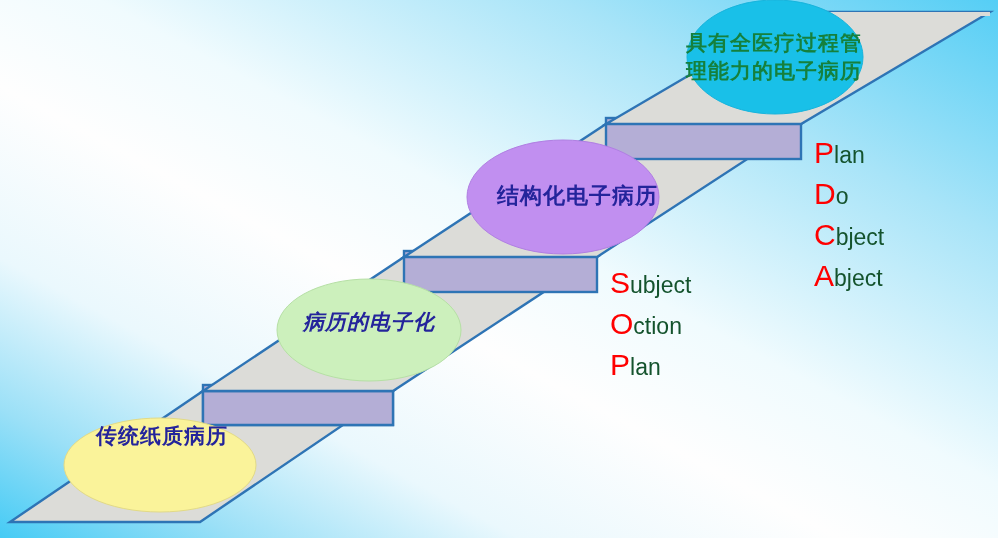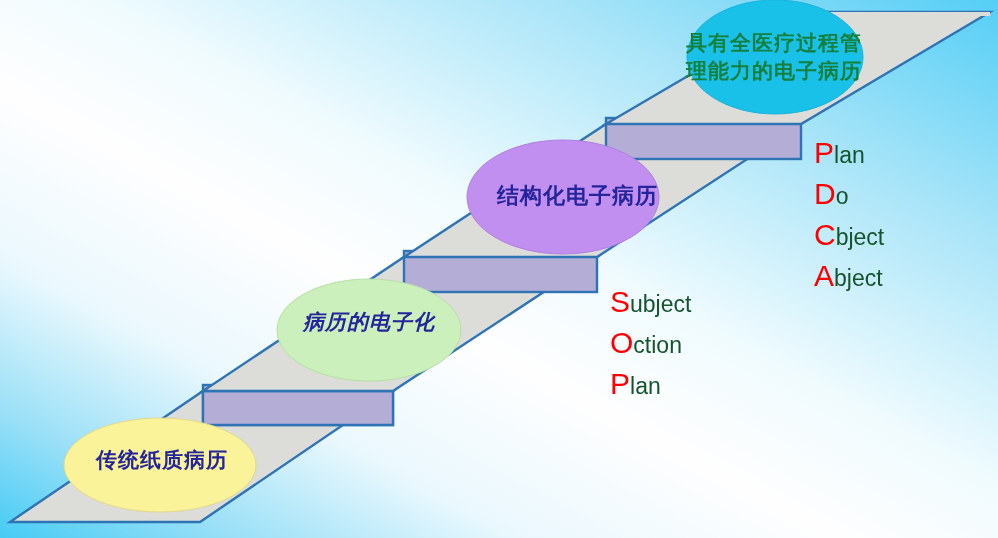--- a/index.html
+++ b/index.html
@@ -40,21 +40,21 @@
   .ellipse-caption {
     position: absolute;
     text-align: center;
     color: #24249B;
     font-weight: bold;
     letter-spacing: 1px;
     white-space: pre-line;
     line-height: 1.18;
     font-family: "DejaVu Sans", "Liberation Sans", sans-serif;
   }
-  .cap-paper   { left: 62px;  top: 448px; width: 200px; font-size: 21px; }
+  .cap-paper   { left: 62px;  top: 424px; width: 200px; font-size: 21px; }
   .cap-digital { left: 274px; top: 310px; width: 190px; font-size: 21px; font-style: italic; }
   .cap-struct  { left: 466px; top: 183px; width: 192px; font-size: 22px; text-align: right; }
   .cap-full {
     left: 660px; top: 30px; width: 228px;
     font-size: 21px;
     color: #15803d;
     line-height: 1.32;
   }
 
   
@@ -67,21 +67,21 @@
     line-height: 1.0;
   }
   .acronym .cap {
     color: #FF0000;
     font-size: 30px;
   }
   .acronym .rest {
     color: #14532d;
     font-size: 23px;
   }
-  #soap-list { left: 610px; top: 268px; margin-top: 19px; }
+  #soap-list { left: 610px; top: 268px; }
   #soap-list .row { margin-bottom: 11px; }
   #pdca-list { left: 814px; top: 138px; }
   #pdca-list .row { margin-bottom: 11px; }
 </style>
 </head>
 <body>
 
 <div id="stage">
 
   <svg id="bg-layer" viewBox="0 0 998 538" preserveAspectRatio="none" xmlns="http://www.w3.org/2000/svg">

